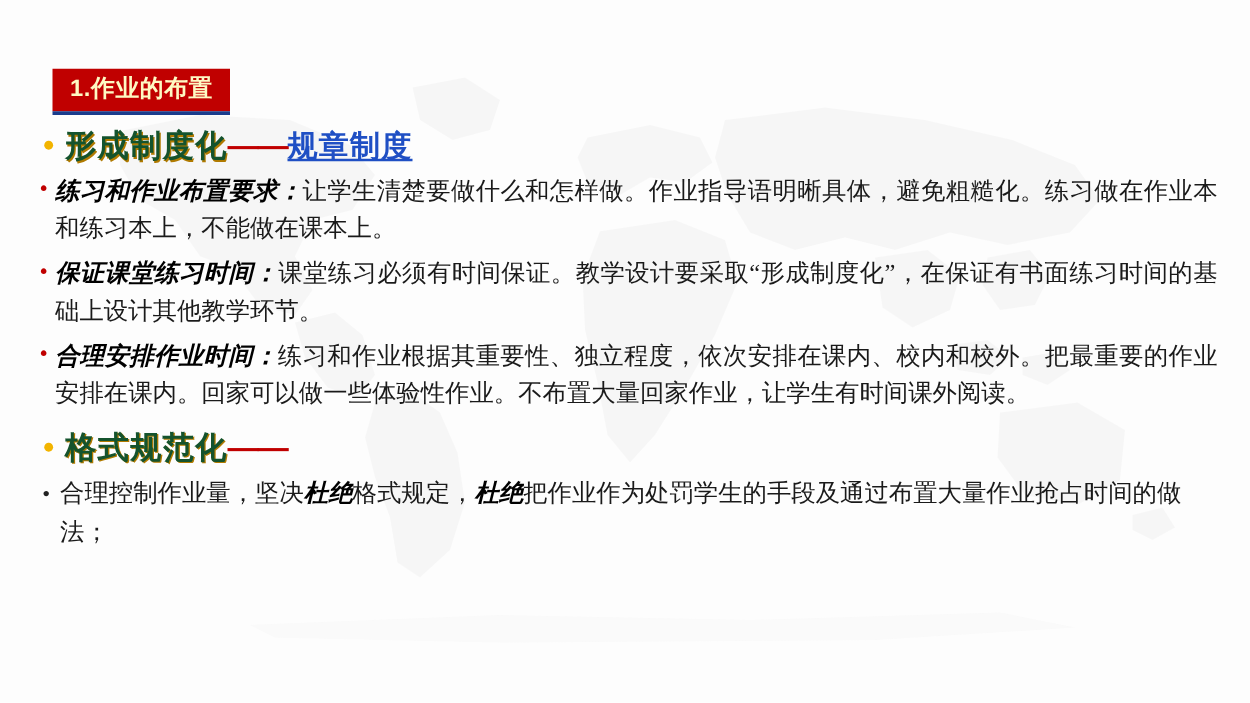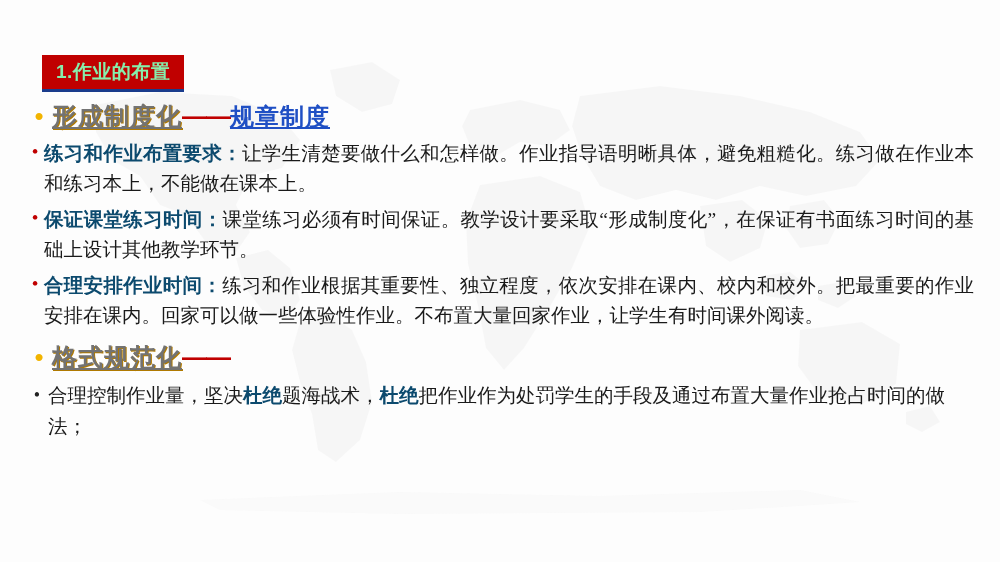--- a/index.html
+++ b/index.html
@@ -32,21 +32,21 @@
     height: 100%;
     display: block;
   }
 
   
   .title-banner {
     position: absolute;
     left: 42px;
     top: 55px;
     background: #c00000;
-    color: #86efac;
+    color: #fef9c3;
     font-family: "Liberation Sans", sans-serif;
     font-weight: bold;
     font-size: 19px;
     line-height: 1;
     padding: 7px 14px 8px 14px;
     letter-spacing: 0.5px;
     white-space: nowrap;
   }
   .title-banner .title-underline {
     position: absolute;
@@ -75,27 +75,26 @@
   .head-bullet {
     color: #f2b400;
     font-size: 26px;
     line-height: 1;
     width: 26px;
     flex: none;
     text-align: center;
     font-family: "Liberation Sans", sans-serif;
   }
   .head-main {
-    color: #737373;
+    color: #14532d;
     font-weight: bold;
     font-size: 25px;
     letter-spacing: 1px;
     text-shadow: 1px 1px 0 #b07a00;
     font-family: "Liberation Sans", sans-serif;
-    text-decoration: underline;
   }
   .head-dash {
     color: #c00000;
     font-weight: bold;
     font-size: 25px;
     font-family: "Liberation Sans", sans-serif;
     letter-spacing: -1px;
   }
   .head-link {
     color: #1f4fc4;
@@ -121,22 +120,23 @@
     text-align: center;
   }
   .sub-text {
     font-size: 19.5px;
     line-height: 30px;
     color: #1a1a1a;
     text-align: justify;
     flex: 1;
   }
   .kw {
-    color: #0c4a6e;
-    font-weight: bold;
+    color: #000000;
+    font-weight: bold;
+    font-style: italic;
   }
 
   
   .plain-row {
     display: flex;
     align-items: flex-start;
     margin: 6px 0 0 0;
   }
   .plain-dot {
     color: #222222;
@@ -228,18 +228,18 @@
 
     <div class="head-row">
       <span class="head-bullet">•</span>
       <span class="head-main">格式规范化</span>
       <span class="head-dash">——</span>
     </div>
 
     <div class="plain-row">
       <span class="plain-dot">•</span>
       <div class="plain-text">
-        <span>合理控制作业量，坚决</span><span class="kw">杜绝</span><span>题海战术，</span><span class="kw">杜绝</span><span>把作业作为处罚学生的手段及通过布置大量作业抢占时间的做法；</span>
+        <span>合理控制作业量，坚决</span><span class="kw">杜绝</span><span>格式规定，</span><span class="kw">杜绝</span><span>把作业作为处罚学生的手段及通过布置大量作业抢占时间的做法；</span>
       </div>
     </div>
 
   </div>
 </div>
 
 </body></html>

